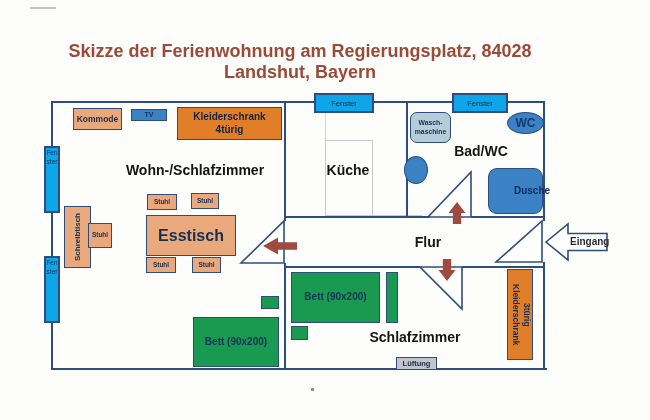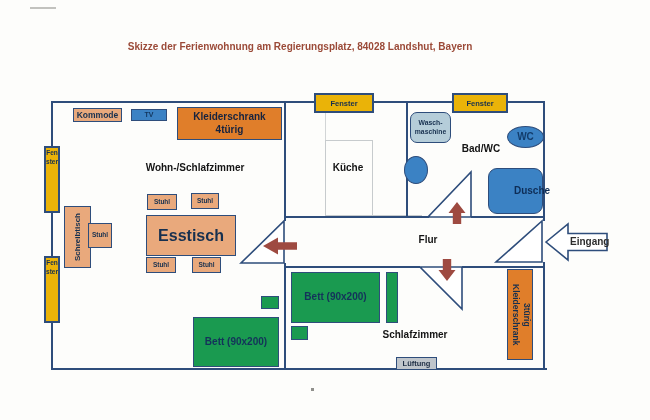--- a/index.html
+++ b/index.html
@@ -1,35 +1,35 @@
 <!DOCTYPE html>
 <html><head>
 <meta charset="utf-8">
 <style>
   html,body{margin:0;padding:0;background:#ffffff;}
   .canvas{position:relative;width:650px;height:420px;background:#fdfdfb;overflow:hidden;
           font-family:"Liberation Sans", sans-serif;}
   .abs{position:absolute;}
-  .title{left:40px;top:41px;width:520px;text-align:center;font-size:10px;font-weight:bold;color:#9b4a38;}
+  .title{left:40px;top:41px;width:520px;text-align:center;font-size:18px;font-weight:bold;color:#9b4a38;}
   .subtitle{left:344px;top:60px;width:120px;text-align:center;font-size:10px;font-weight:bold;color:#413a30;}
   .wall{background:#2e4d7b;z-index:2;}
   .faint{z-index:1;}
-  .room-label{font-size:10px;font-weight:bold;color:#141414;text-align:center;z-index:4;}
+  .room-label{font-size:14px;font-weight:bold;color:#141414;text-align:center;z-index:4;}
   .furn{box-sizing:border-box;border:1.5px solid #2e4d7b;display:flex;flex-direction:column;
         align-items:center;justify-content:center;text-align:center;z-index:4;
         font-weight:bold;color:#17304f;line-height:1.25;}
   .tan{background:#e9a97c;}
   .orange{background:#e07e2a;}
   .blue{background:#3b82c4;}
   .lblue{background:#b5cdd9;}
   .lgreen{background:#8cbf3f;}
   .green{background:#1a9a50;}
   .gray{background:#bfc5cb;}
-  .window{box-sizing:border-box;border:2px solid #2e4d7b;background:#eab308;z-index:5;
-          font-weight:bold;color:#17304f;}
+  .window{box-sizing:border-box;border:2px solid #2e4d7b;background:#0ea5e9;z-index:5;
+          font-weight:normal;color:#17304f;}
   .winh{font-size:7.5px;display:flex;align-items:center;justify-content:center;}
   .winv{font-size:6.5px;line-height:8.7px;text-align:center;word-break:break-all;padding-top:1px;}
   .vtext{white-space:nowrap;transform:rotate(-90deg);font-size:8px;font-weight:bold;color:#17304f;}
   .vcols{writing-mode:vertical-lr;font-size:8.5px;line-height:11px;font-weight:bold;color:#17304f;
          text-align:center;height:100%;padding-left:2px;box-sizing:border-box;}
   svg.overlay{position:absolute;left:0;top:0;z-index:3;}
   .eingang-label{left:570px;top:236px;width:34px;font-size:10px;font-weight:bold;color:#2e2e2e;z-index:6;text-align:center;}
   .speck{background:#90908c;z-index:1;}
 </style>
 </head>
@@ -76,21 +76,21 @@
   <div class="abs window winv" style="left:44px;top:256px;width:16px;height:67px;">Fenster</div>
   <div class="abs window winh" style="left:314px;top:93px;width:60px;height:20px;">Fenster</div>
   <div class="abs window winh" style="left:452px;top:93px;width:56px;height:20px;">Fenster</div>
 
   <div class="abs room-label" style="left:112px;top:162px;width:166px;">Wohn-/Schlafzimmer</div>
   <div class="abs room-label" style="left:318px;top:162px;width:60px;">Küche</div>
   <div class="abs room-label" style="left:450px;top:143px;width:62px;">Bad/WC</div>
   <div class="abs room-label" style="left:406px;top:234px;width:44px;">Flur</div>
   <div class="abs room-label" style="left:362px;top:329px;width:106px;">Schlafzimmer</div>
 
-  <div class="abs furn tan" style="left:73px;top:108px;width:49px;height:14px;font-size:8.5px;">Kommode</div>
+  <div class="abs furn tan" style="left:73px;top:108px;width:49px;height:22px;font-size:8.5px;">Kommode</div>
   <div class="abs furn blue" style="left:131px;top:109px;width:36px;height:12px;font-size:7px;color:#12355c;">TV</div>
   <div class="abs furn orange" style="left:177px;top:107px;width:105px;height:33px;font-size:10px;color:#16233f;">
     <span>Kleiderschrank</span>
     <span>4türig</span>
   </div>
   <div class="abs furn tan" style="left:147px;top:194px;width:30px;height:16px;font-size:6.5px;">Stuhl</div>
   <div class="abs furn tan" style="left:191px;top:193px;width:28px;height:16px;font-size:6.5px;">Stuhl</div>
   <div class="abs furn tan" style="left:146px;top:215px;width:90px;height:41px;font-size:16px;">Esstisch</div>
   <div class="abs furn tan" style="left:146px;top:257px;width:30px;height:16px;font-size:6.5px;">Stuhl</div>
   <div class="abs furn tan" style="left:192px;top:257px;width:29px;height:16px;font-size:6.5px;">Stuhl</div>
@@ -99,21 +99,21 @@
   </div>
   <div class="abs furn tan" style="left:88px;top:223px;width:24px;height:25px;font-size:6.5px;z-index:5;">Stuhl</div>
   <div class="abs furn green" style="left:193px;top:317px;width:86px;height:50px;font-size:10px;color:#14325a;">Bett (90x200)</div>
   <div class="abs furn green" style="left:261px;top:296px;width:18px;height:13px;"></div>
 
   <div class="abs furn lblue" style="left:410px;top:112px;width:41px;height:31px;font-size:6.8px;border-radius:7px;line-height:1.2;">
     <span>Wasch-</span>
     <span>maschine</span>
   </div>
   <div class="abs furn blue" style="left:404px;top:156px;width:24px;height:28px;border-radius:50%;"></div>
-  <div class="abs furn blue" style="left:507px;top:126px;width:37px;height:22px;border-radius:50%;font-size:10px;color:#123c6b;">WC</div>
+  <div class="abs furn blue" style="left:507px;top:112px;width:37px;height:22px;border-radius:50%;font-size:12px;color:#123c6b;">WC</div>
   <div class="abs furn blue" style="left:488px;top:168px;width:55px;height:46px;border-radius:9px;font-size:10px;color:#0e2d56;padding-left:33px;">Dusche</div>
 
   <div class="abs furn green" style="left:291px;top:272px;width:89px;height:51px;font-size:10px;color:#14325a;">Bett (90x200)</div>
   <div class="abs furn green" style="left:386px;top:272px;width:12px;height:51px;"></div>
   <div class="abs furn green" style="left:291px;top:326px;width:17px;height:14px;"></div>
   <div class="abs furn orange" style="left:507px;top:269px;width:26px;height:91px;display:block;">
     <div class="vcols">
       <div>Kleiderschrank</div>
       <div>3türig</div>
     </div>

